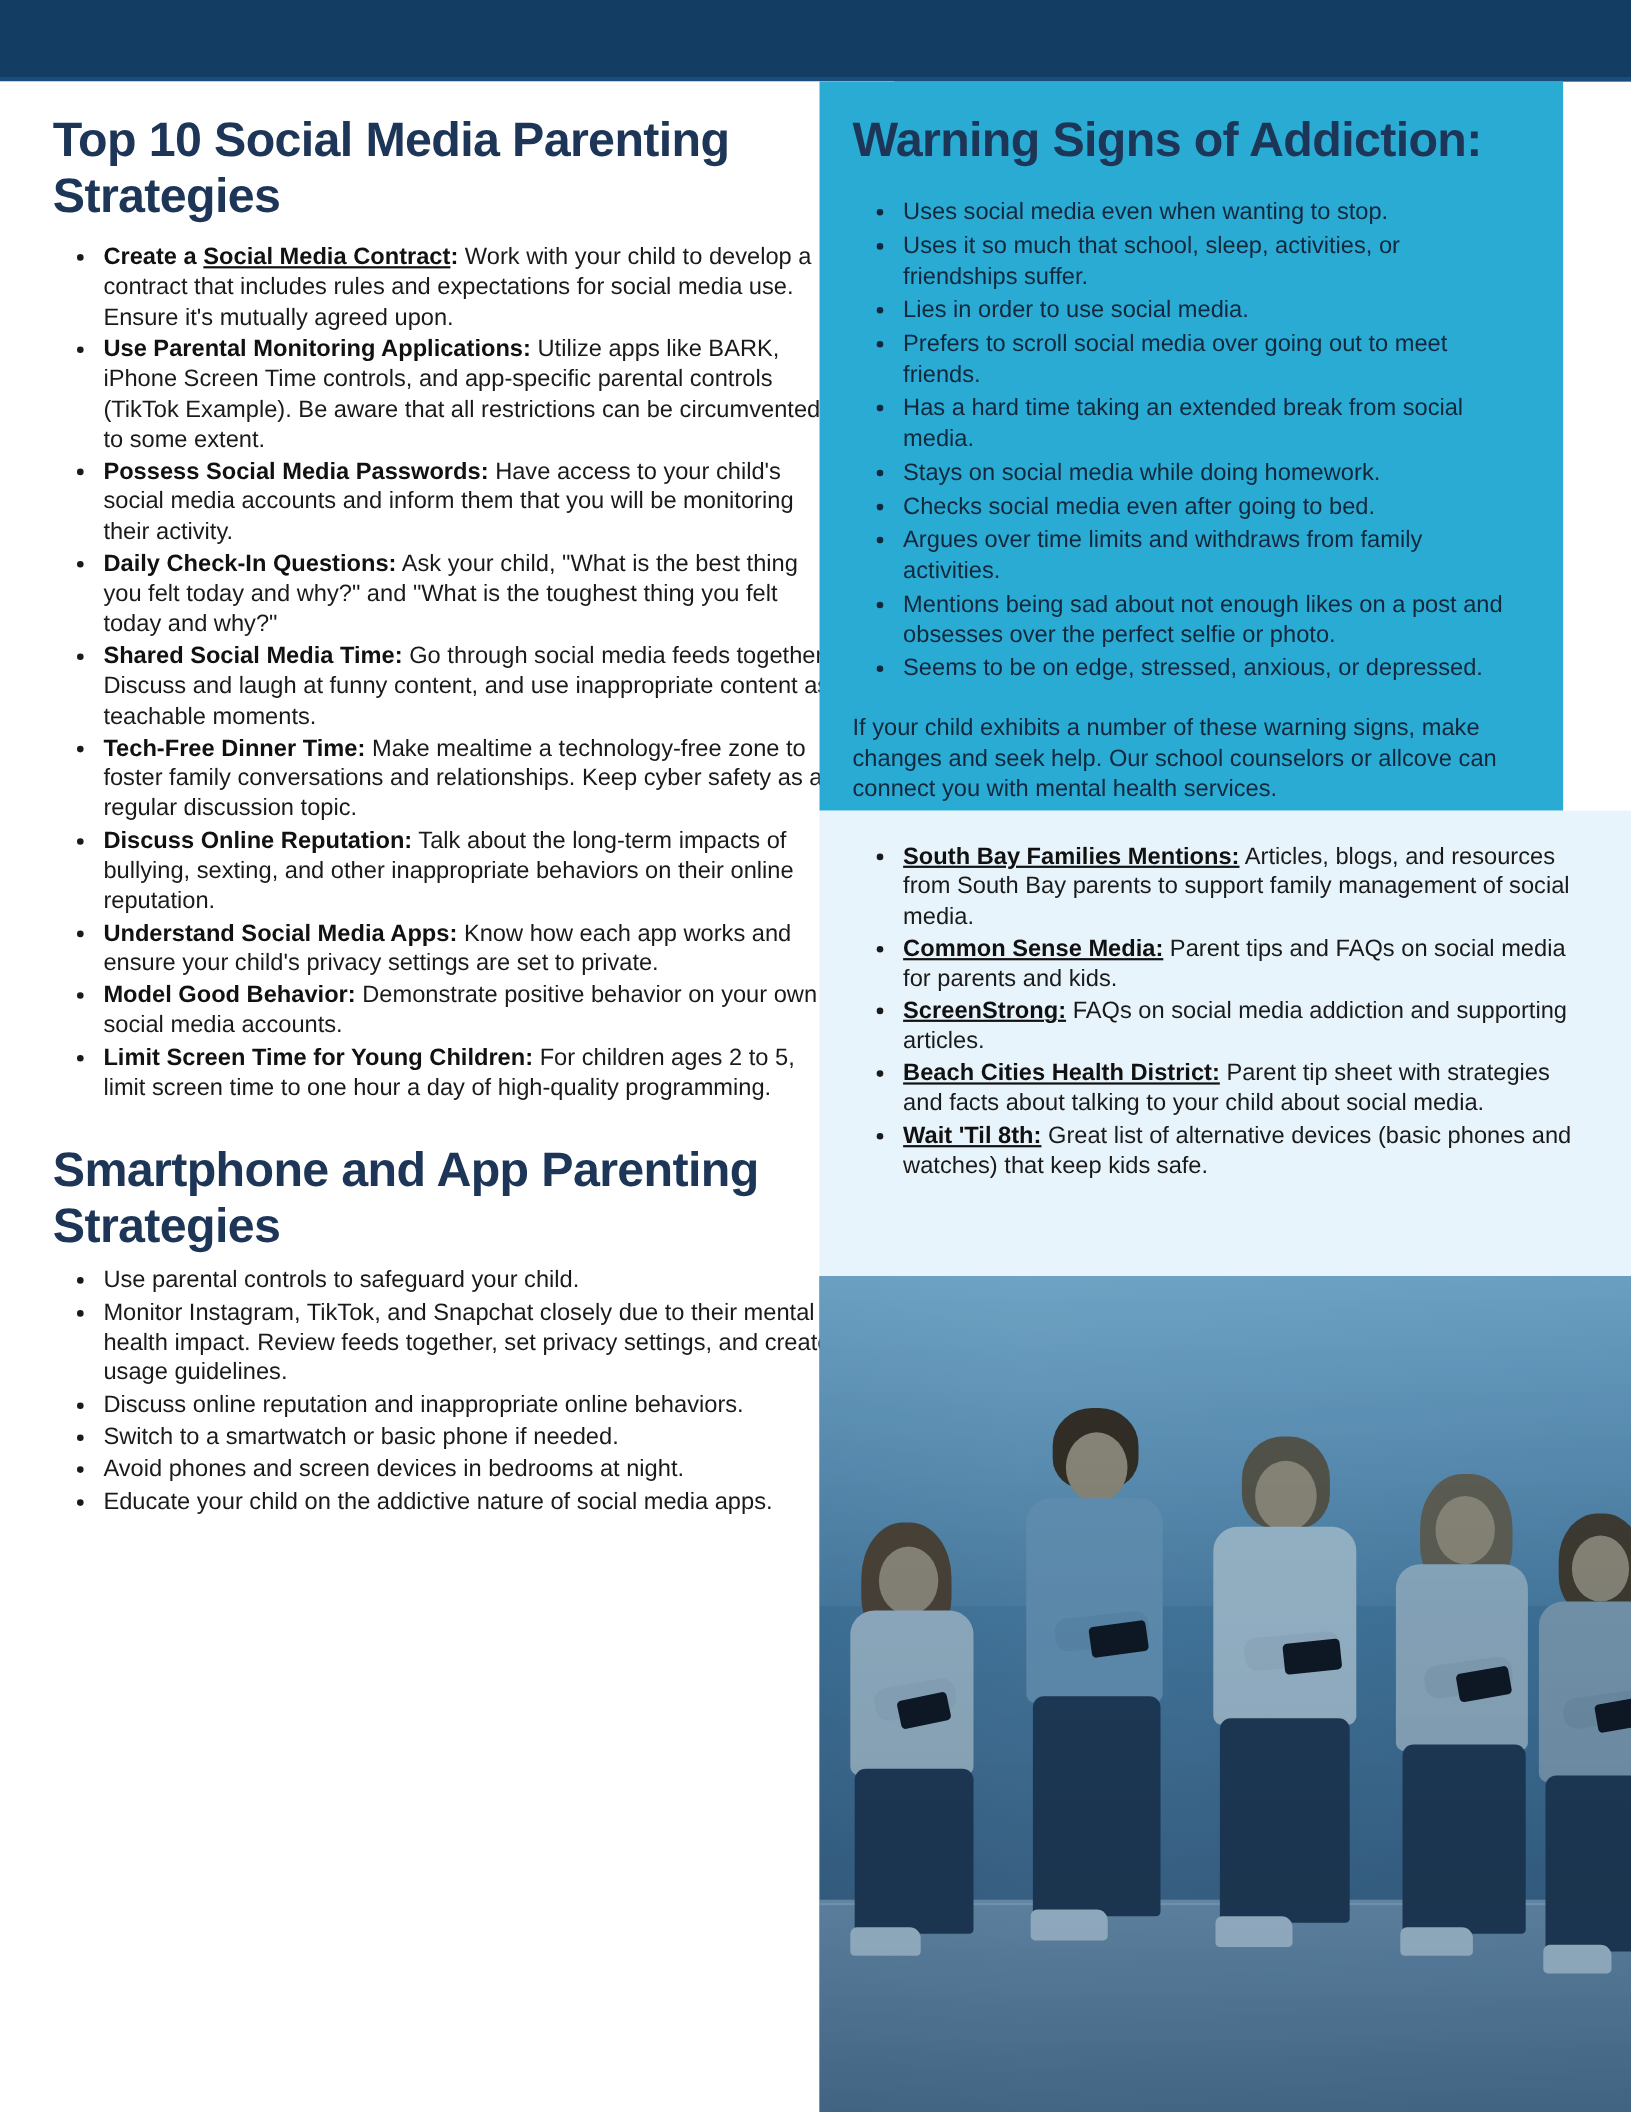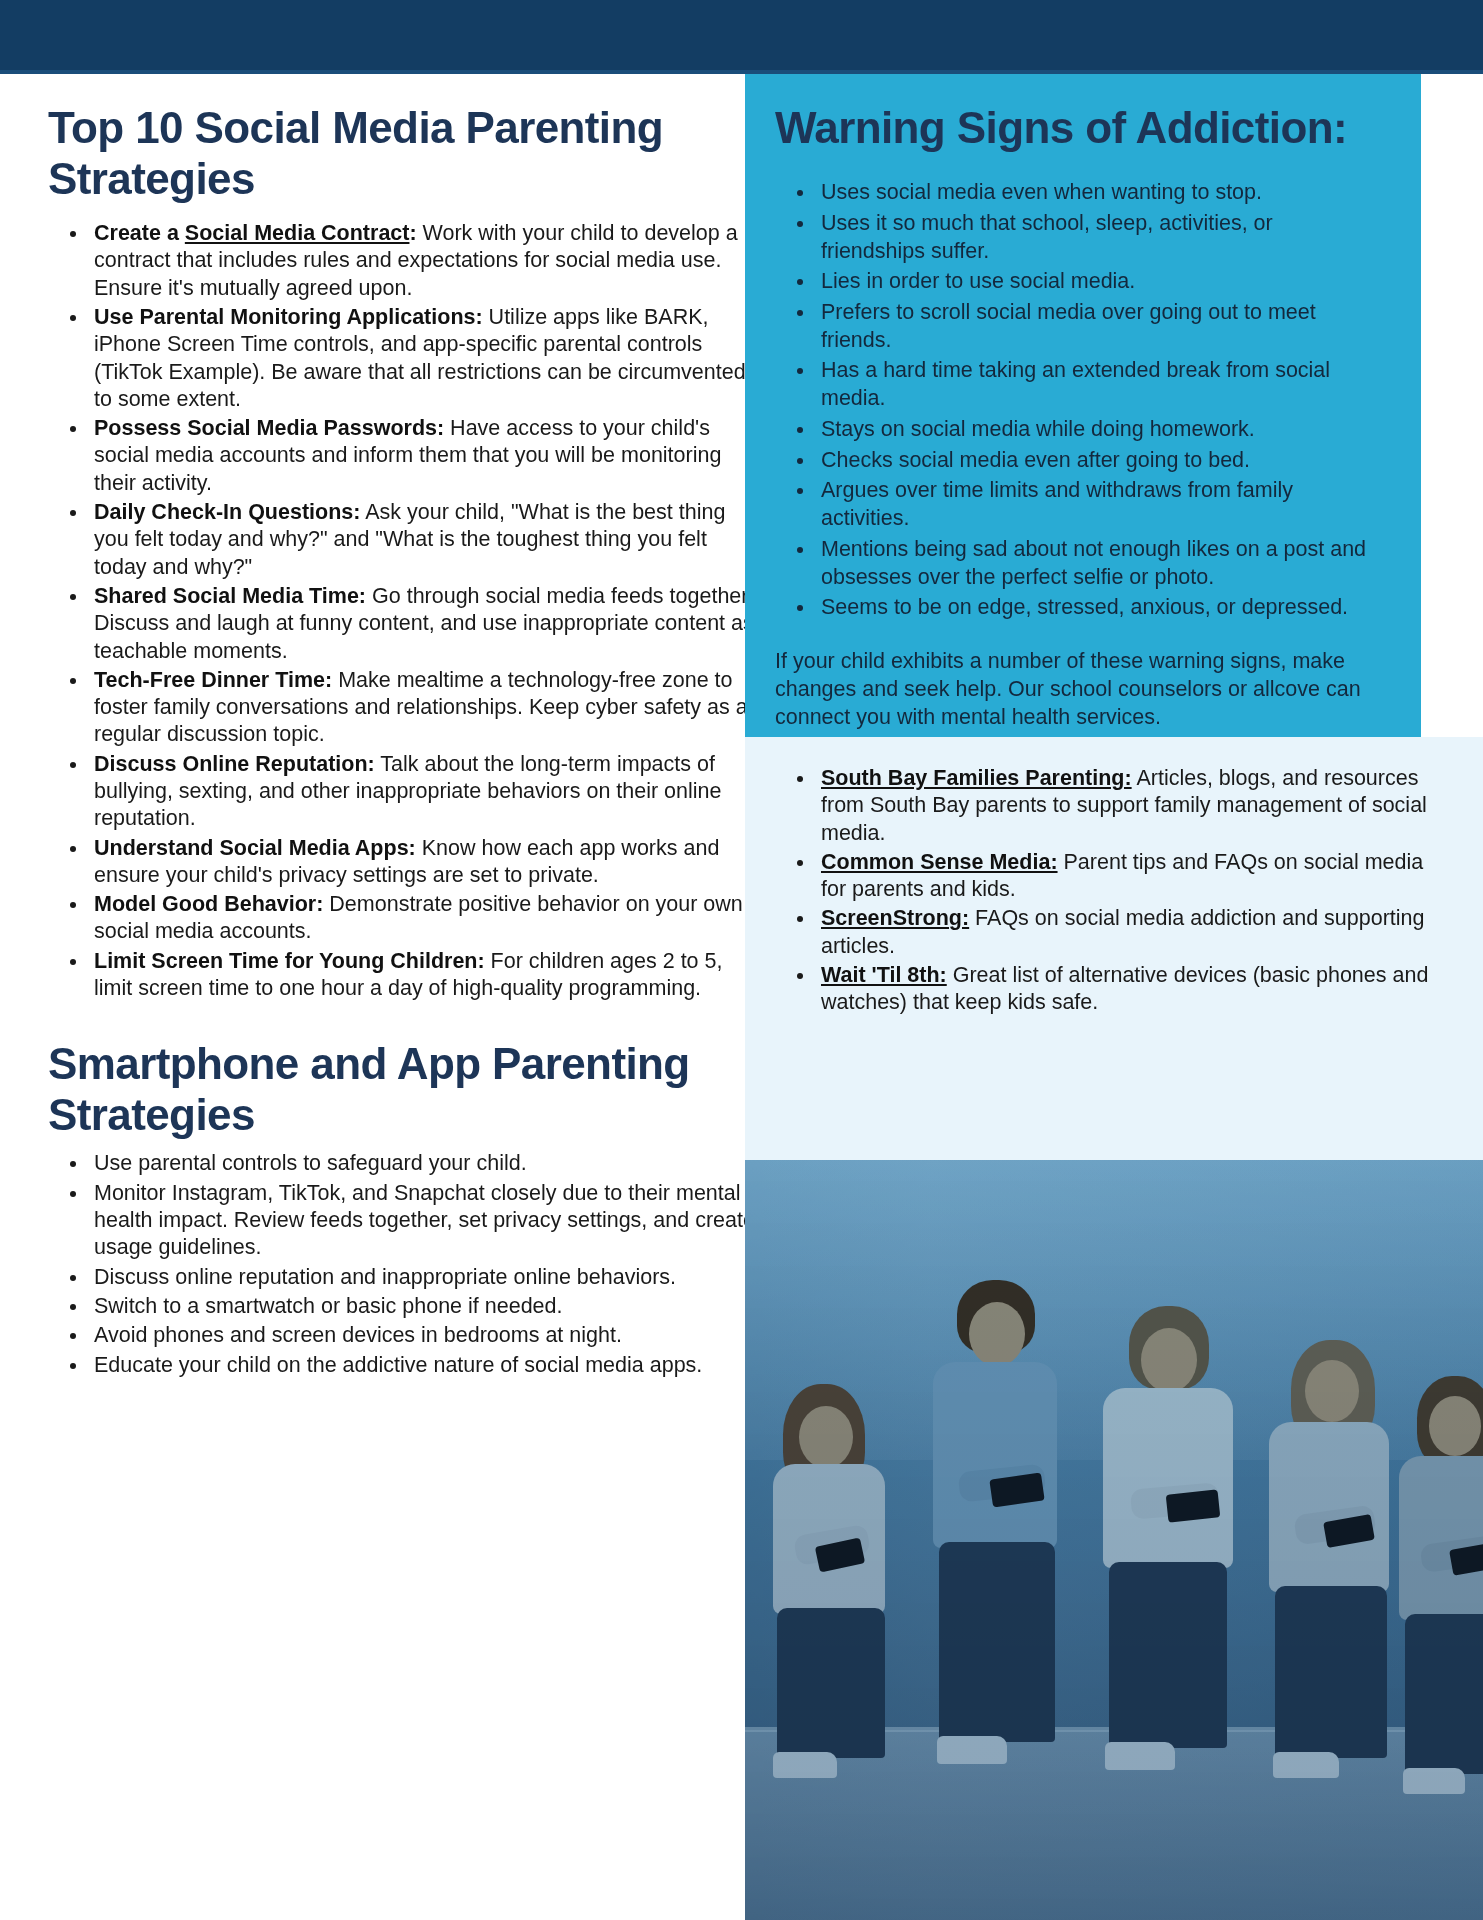--- a/index.html
+++ b/index.html
@@ -311,27 +311,30 @@
         <li>Argues over time limits and withdraws from family activities.</li>
         <li>Mentions being sad about not enough likes on a post and obsesses over the perfect selfie or photo.</li>
         <li>Seems to be on edge, stressed, anxious, or depressed.</li>
       </ul>
       <p class="warn-note">If your child exhibits a number of these warning signs, make changes and seek help. Our school counselors or allcove can connect you with mental health services.</p>
     </div>
 
     <div class="res-panel">
       <ul class="bullets">
         <li>
-          <span class="lbl u">South Bay Families Parenting:</span><span> Articles, blogs, and resources from South Bay parents to support family management of social media.</span>
+          <span class="lbl u">South Bay Families Mentions:</span><span> Articles, blogs, and resources from South Bay parents to support family management of social media.</span>
         </li>
         <li>
           <span class="lbl u">Common Sense Media:</span><span> Parent tips and FAQs on social media for parents and kids.</span>
         </li>
         <li>
           <span class="lbl u">ScreenStrong:</span><span> FAQs on social media addiction and supporting articles.</span>
+        </li>
+        <li>
+          <span class="lbl u">Beach Cities Health District:</span><span> Parent tip sheet with strategies and facts about talking to your child about social media.</span>
         </li>
         <li>
           <span class="lbl u">Wait 'Til 8th:</span><span> Great list of alternative devices (basic phones and watches) that keep kids safe.</span>
         </li>
       </ul>
     </div>
 
     <div class="photo">
       <div class="photo-bg"></div>
       <div class="wall-band"></div>

